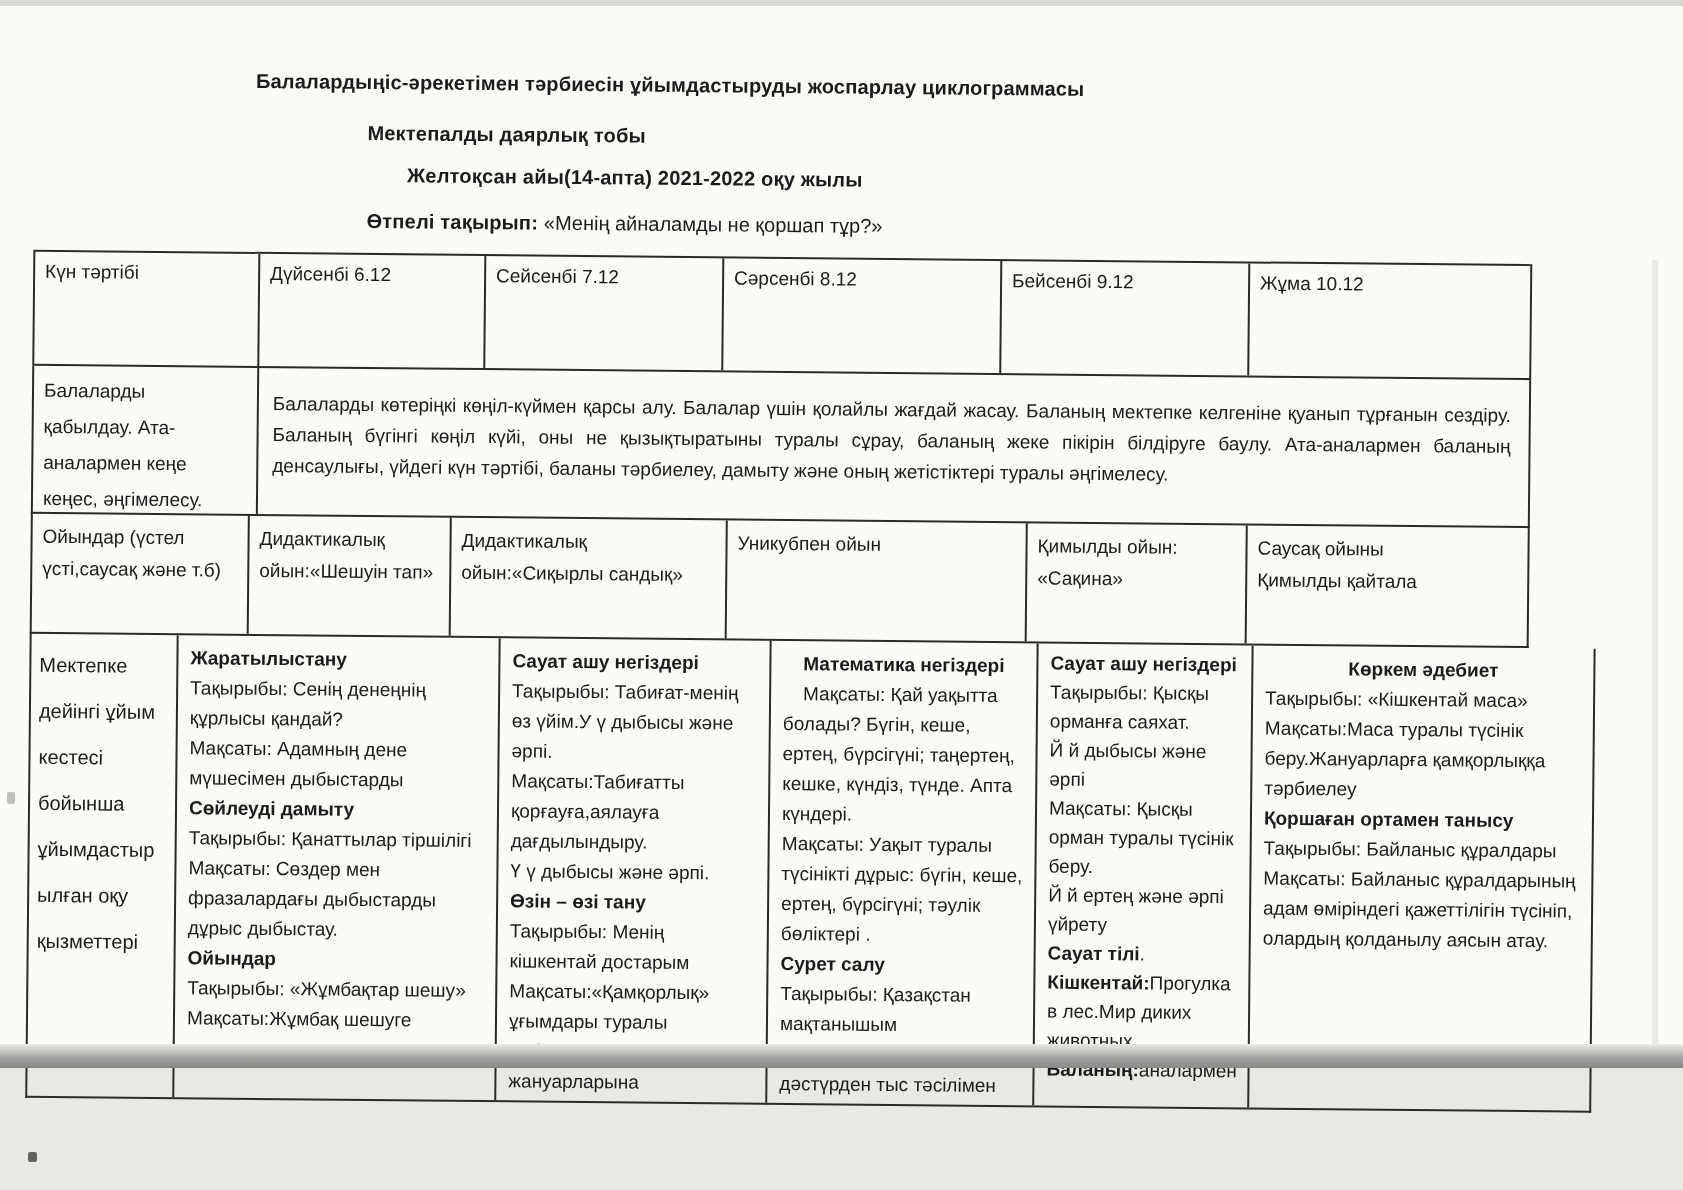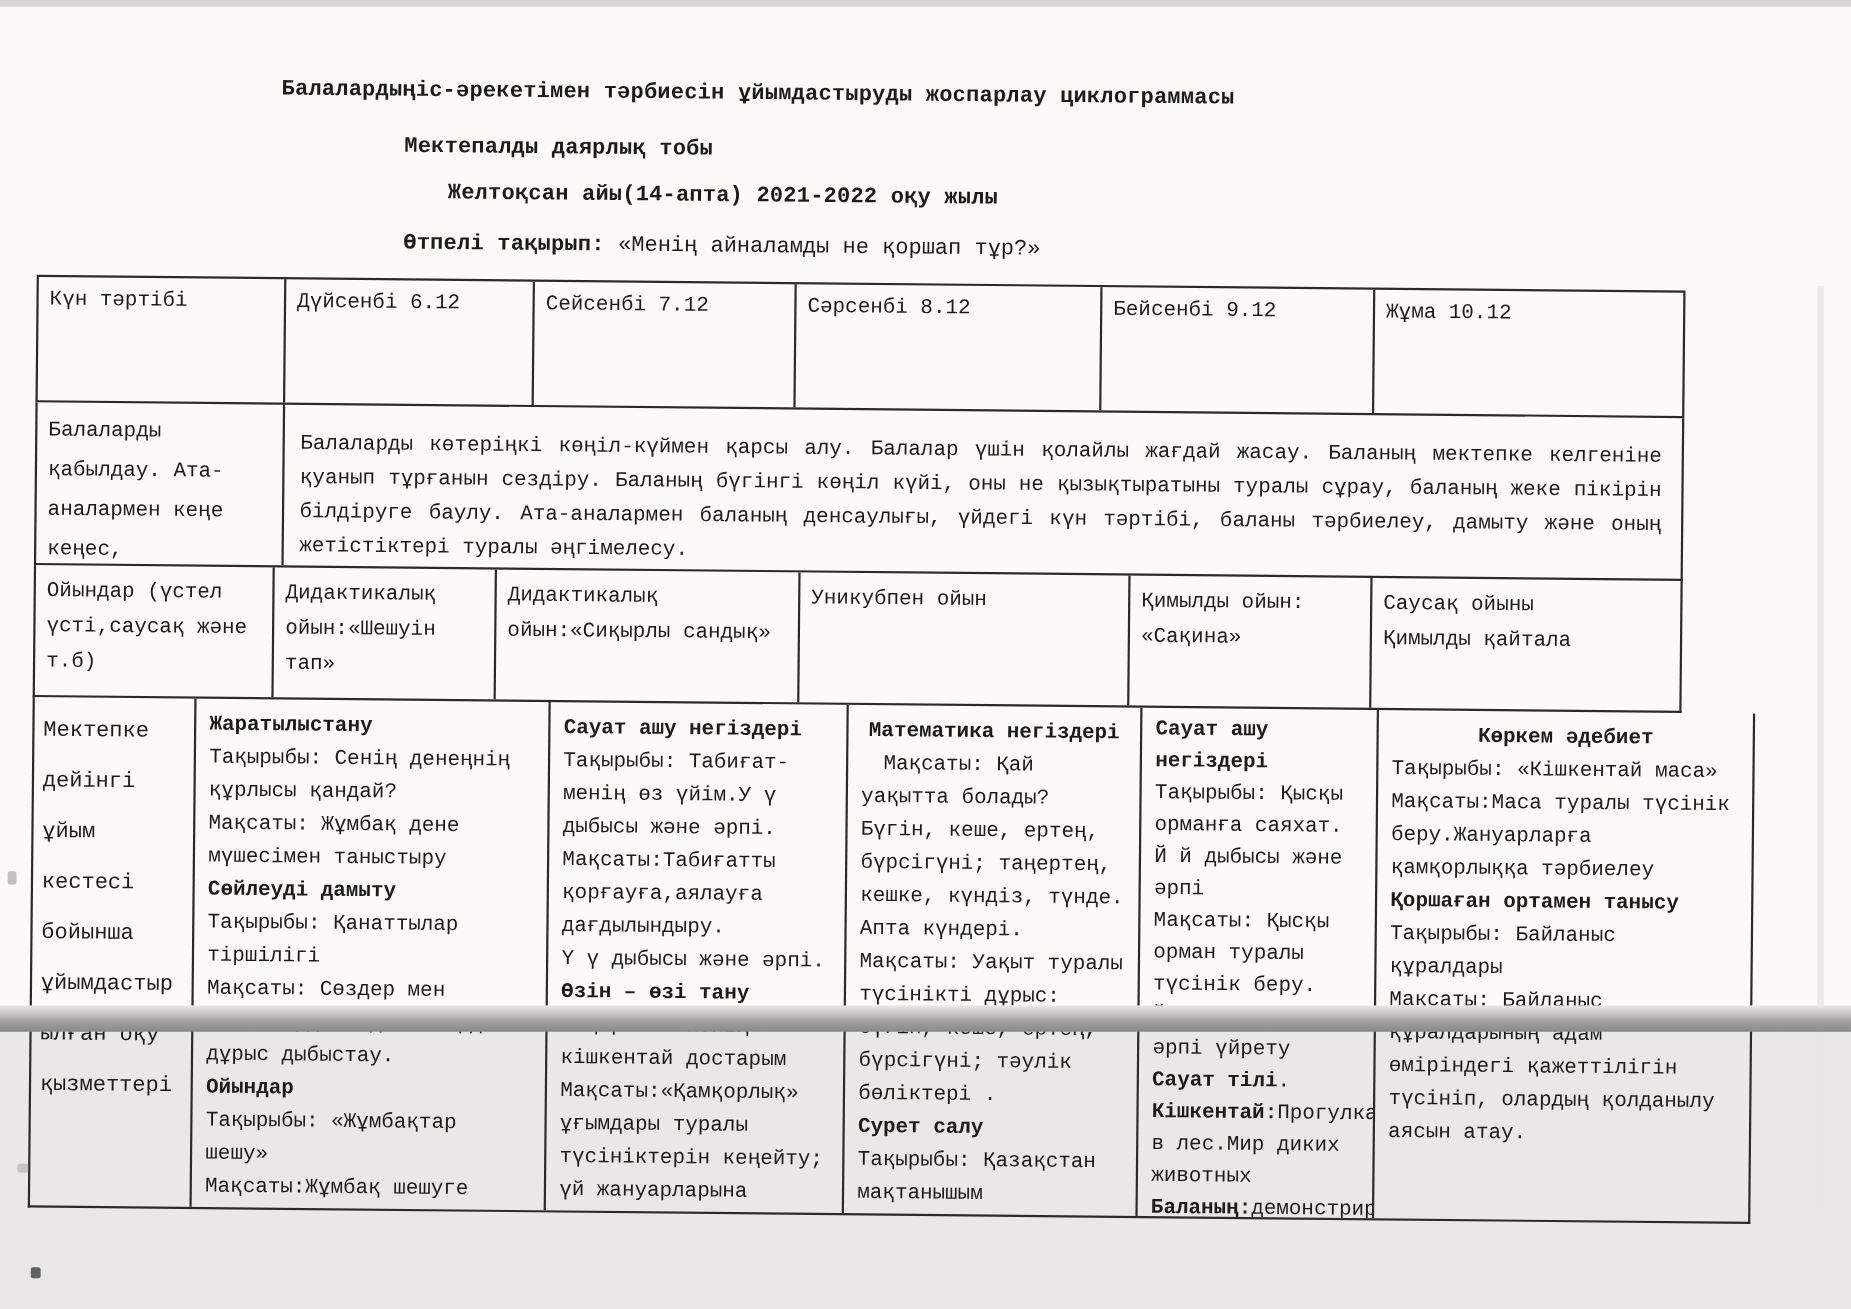--- a/index.html
+++ b/index.html
@@ -1,18 +1,18 @@
 <!DOCTYPE html>
 <html><head>
 <meta charset="utf-8">
 <style>
   html,body{margin:0;padding:0;}
   body{width:1683px;height:1190px;overflow:hidden;background:#e9e8e5;}
-  .page{position:relative;width:1683px;height:938px;background:#fbfaf7;
-        font-family:Liberation Mono, monospace;color:#1b1b1b;}
+  .page{position:relative;width:1683px;height:1068px;background:#fbfaf7;
+        font-family:Liberation Sans, sans-serif;color:#1b1b1b;}
   
   .sheet{position:absolute;left:0;top:0;width:1683px;height:1190px;
          transform:rotate(0.55deg);transform-origin:60px 80px;}
   .title{position:absolute;font-weight:bold;font-size:20px;white-space:nowrap;letter-spacing:.2px;}
   .t1{left:256px;top:68px;}
   .t2{left:368px;top:119px;}
   .t3{left:408px;top:161px;}
   .t4{left:368px;top:207px;}
   .t4 .val{font-weight:normal;letter-spacing:0;}
 
@@ -109,21 +109,21 @@
         <div class="cell c0 pre">Мектепке
 дейінгі ұйым
 кестесі
 бойынша
 ұйымдастыр
 ылған оқу
 қызметтері</div>
         <div class="cell c1 blocks">
             <div><span class="b">Жаратылыстану</span></div>
             <div><span>Тақырыбы: Сенің денеңнің құрлысы қандай?</span></div>
-            <div><span>Мақсаты: Жұмбақ дене мүшесімен таныстыру</span></div>
+            <div><span>Мақсаты: Адамның дене мүшесімен дыбыстарды</span></div>
             <div><span class="b">Сөйлеуді дамыту</span></div>
             <div><span>Тақырыбы: Қанаттылар тіршілігі</span></div>
             <div><span>Мақсаты: Сөздер мен фразалардағы  дыбыстарды дұрыс дыбыстау.</span></div>
             <div><span class="b">Ойындар</span></div>
             <div><span>Тақырыбы: «Жұмбақтар шешу»</span></div>
             <div><span>Мақсаты:Жұмбақ шешуге</span></div>
           </div>
         <div class="cell c2 blocks">
             <div><span class="b">Сауат ашу негіздері</span></div>
             <div><span>Тақырыбы: Табиғат-менің өз үйім.У ү дыбысы және әрпі.</span></div>
@@ -142,21 +142,21 @@
             <div><span>Мақсаты: Бейнелеудің дәстүрден тыс тәсілімен сурет салу</span></div>
           </div>
         <div class="cell c4 blocks">
             <div><span class="b">Сауат ашу негіздері</span></div>
             <div><span>Тақырыбы: Қысқы орманға саяхат.</span></div>
             <div><span>Й й дыбысы және әрпі</span></div>
             <div><span>Мақсаты: Қысқы орман туралы түсінік беру.</span></div>
             <div><span>Й й ертең және әрпі үйрету</span></div>
             <div><span class="b">Сауат тілі</span><span>.</span></div>
             <div><span class="b">Кішкентай:</span><span>Прогулка в лес.Мир диких животных</span></div>
-            <div><span class="b">Баланың:</span><span>демонстрир</span></div>
+            <div><span class="b">Баланың:</span><span>аналармен</span></div>
           </div>
         <div class="cell c5 blocks">
             <div class="ctr"><span class="b">Көркем әдебиет</span></div>
             <div><span>Тақырыбы: «Кішкентай маса»</span></div>
             <div><span>Мақсаты:Маса туралы түсінік беру.Жануарларға қамқорлыққа тәрбиелеу</span></div>
             <div><span class="b">Қоршаған ортамен танысу</span></div>
             <div><span>Тақырыбы: Байланыс құралдары</span></div>
             <div><span>Мақсаты: Байланыс құралдарының адам өміріндегі қажеттілігін түсініп, олардың қолданылу аясын атау.</span></div>
           </div>
       </div>

